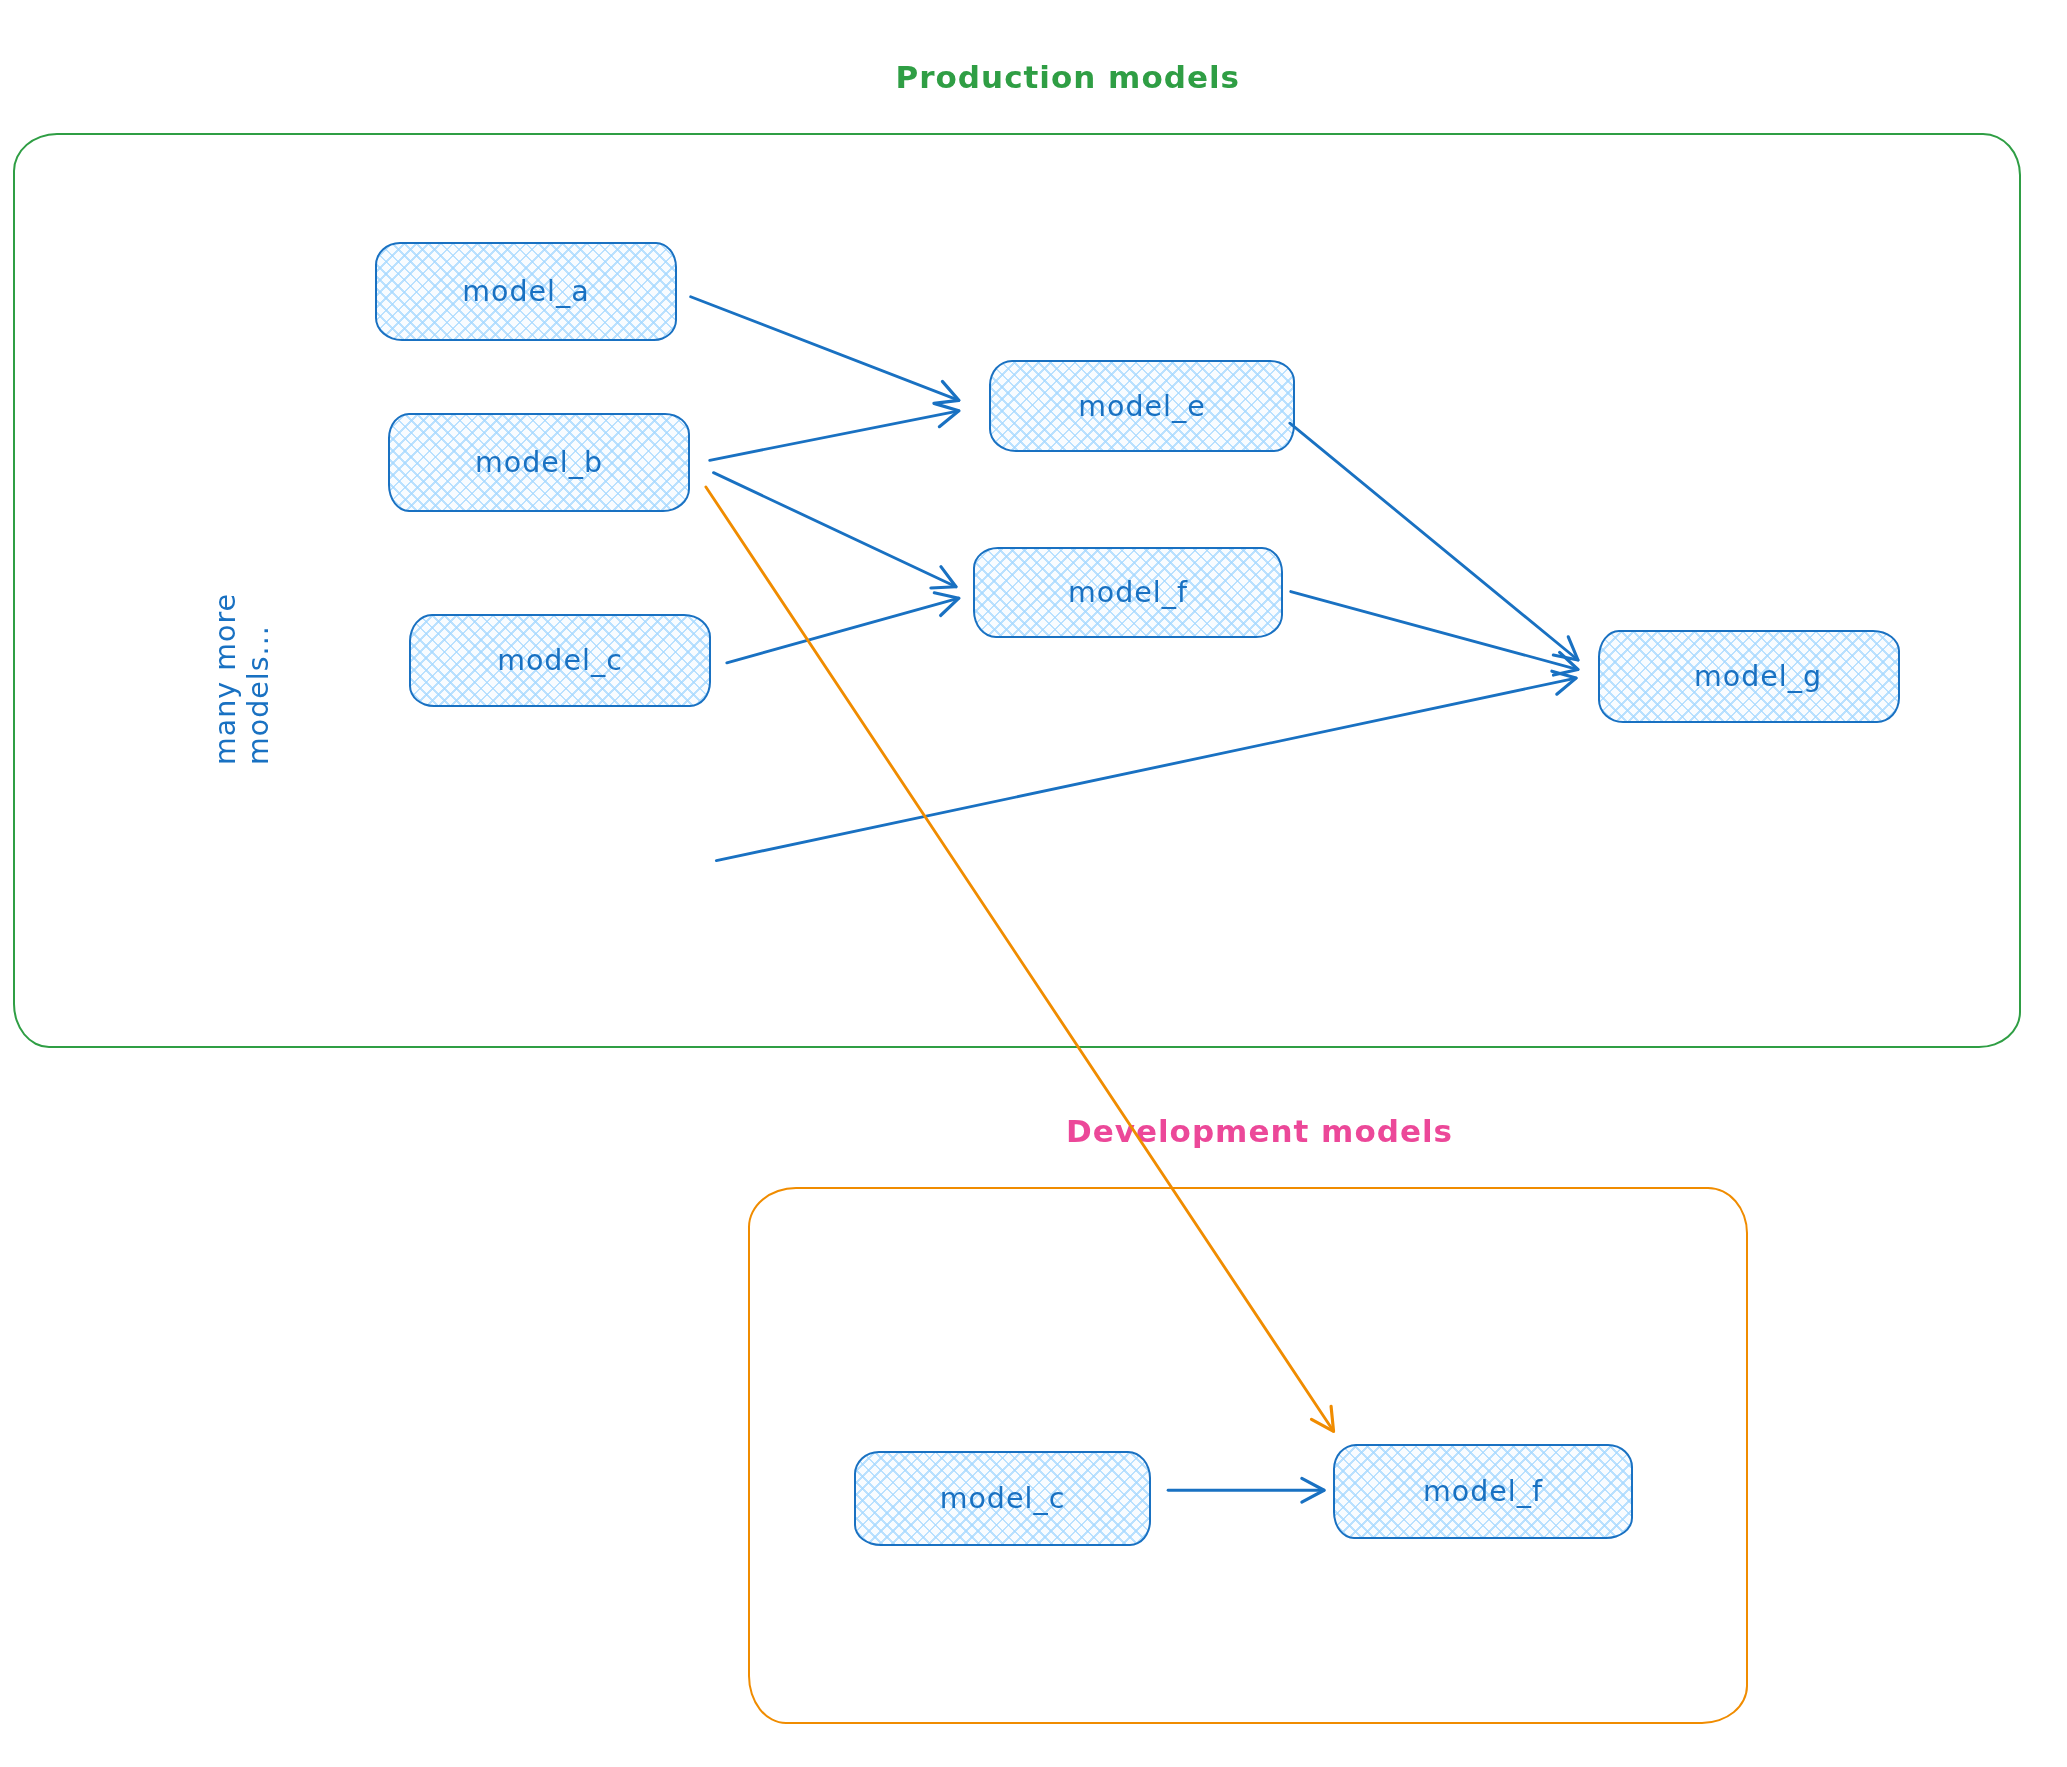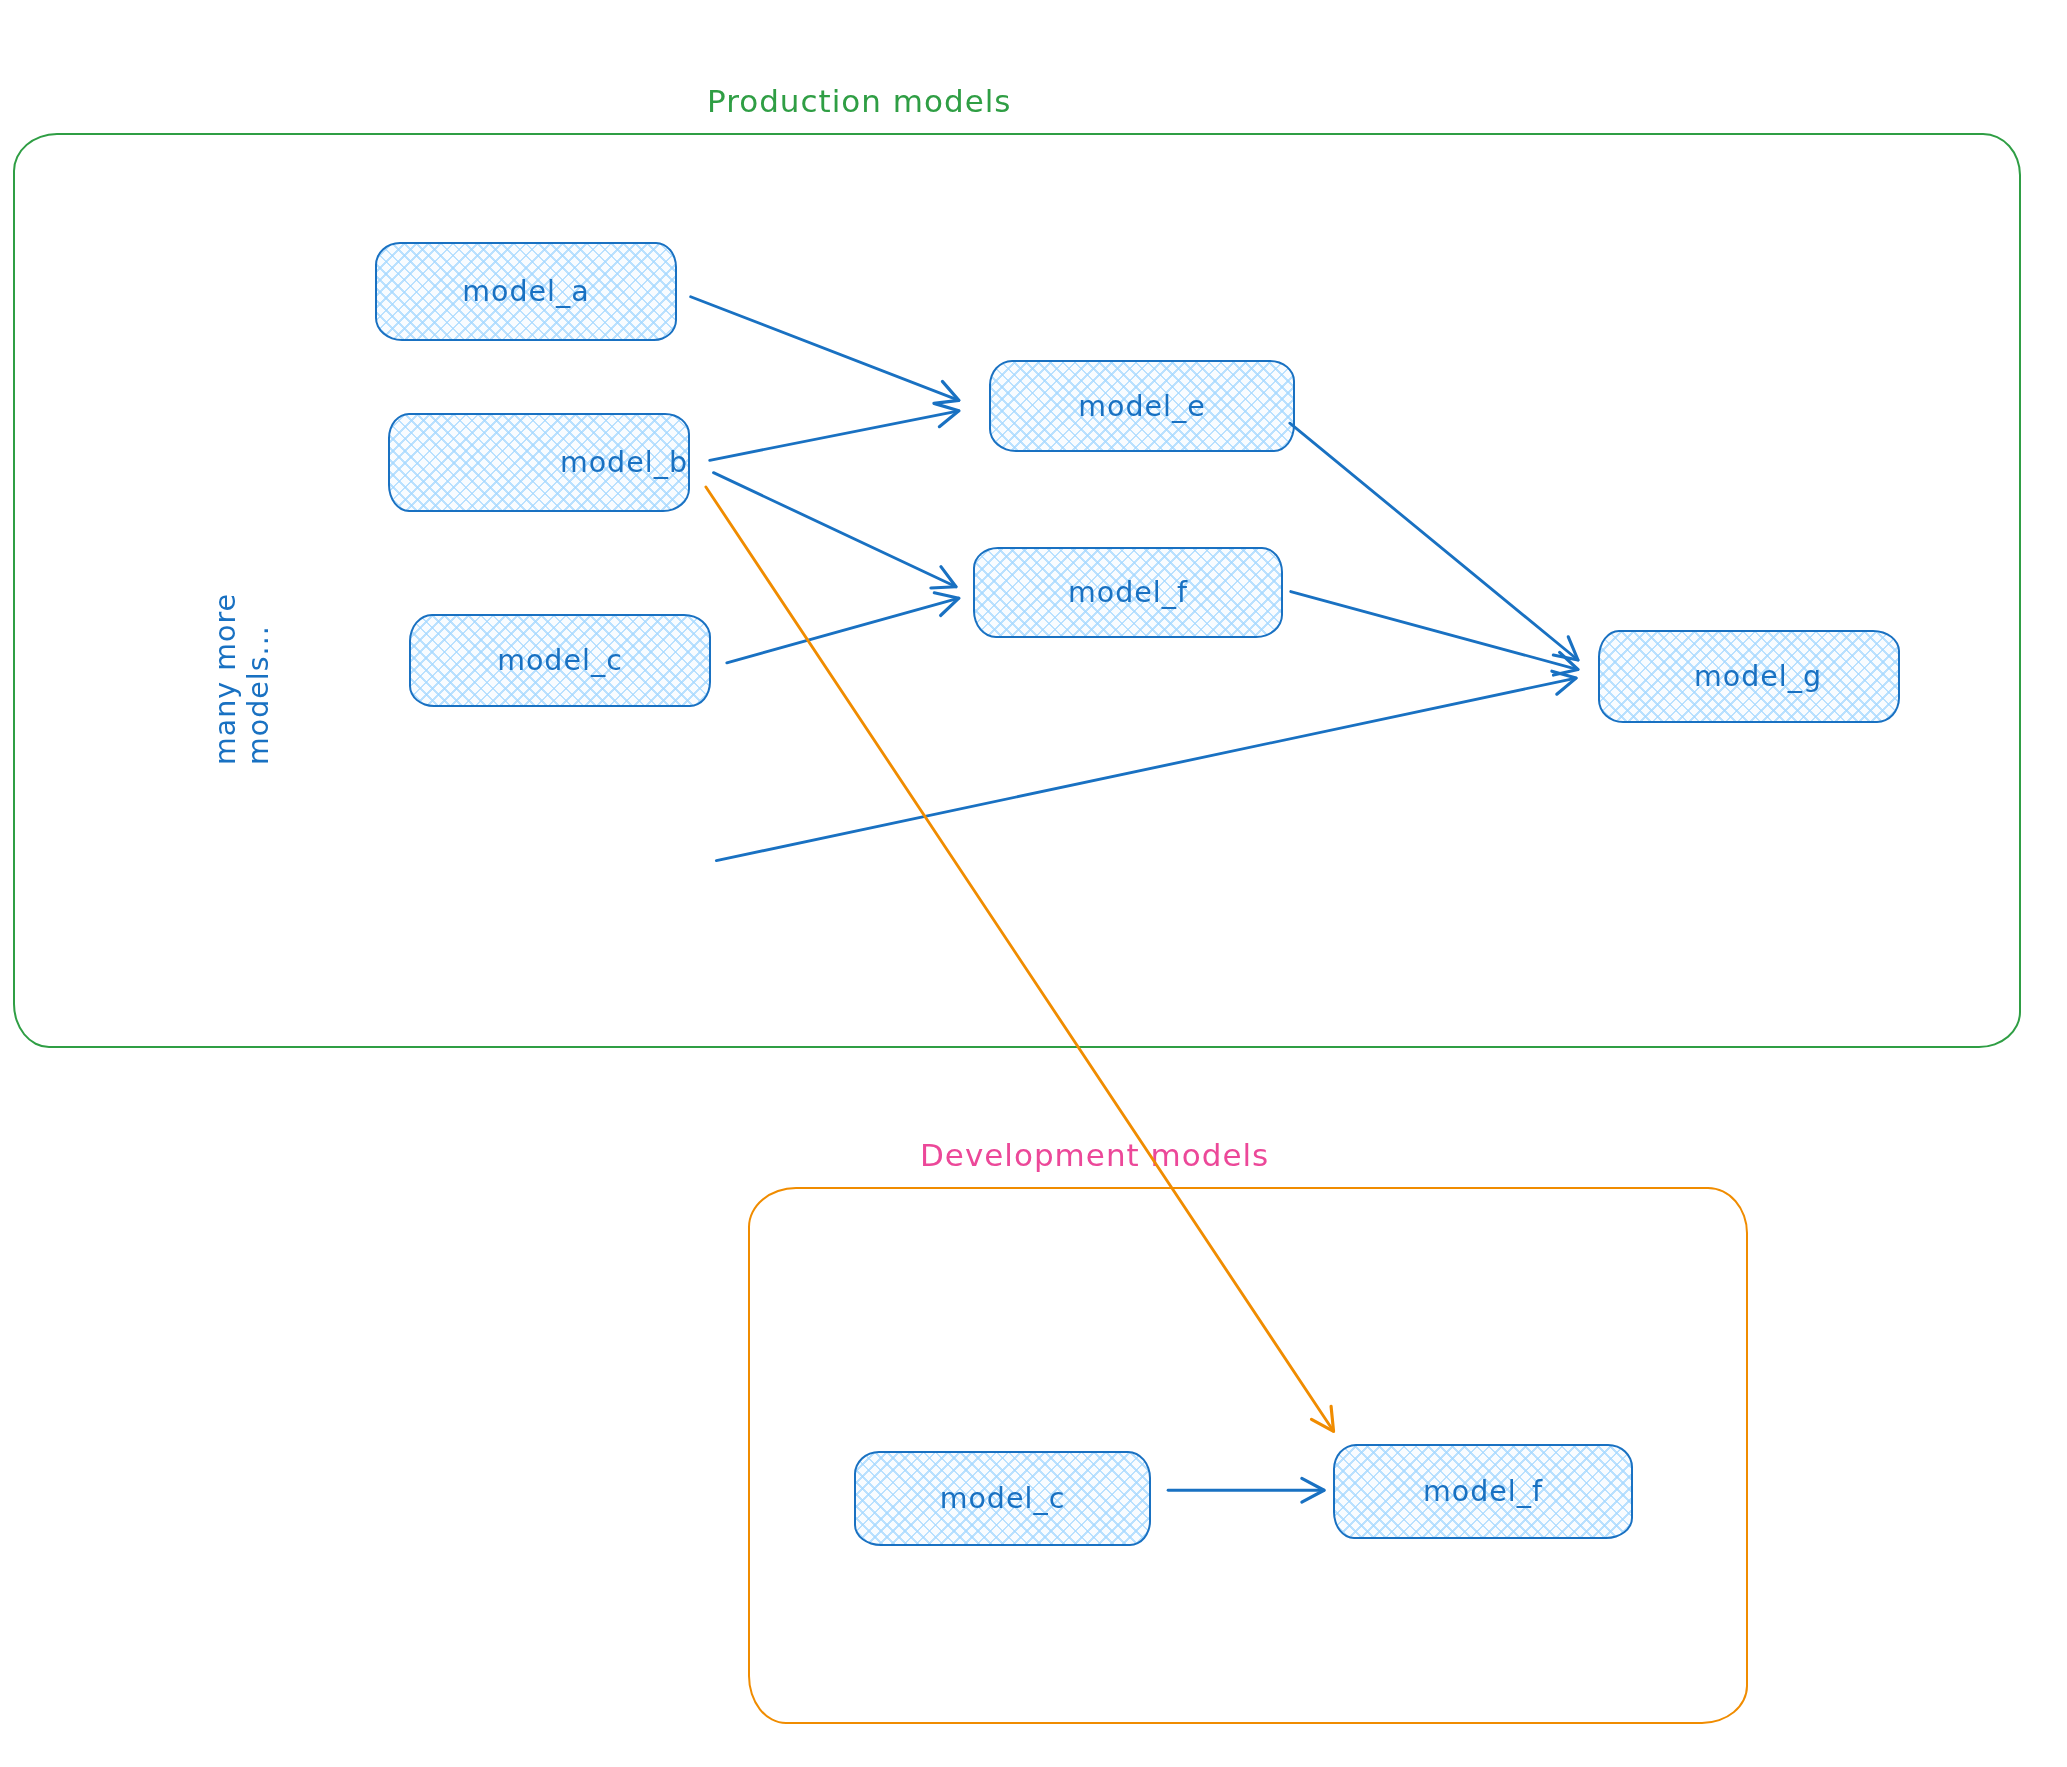--- a/index.html
+++ b/index.html
@@ -34,25 +34,24 @@
     left: 748px; top: 1187px;
     width: 1000px; height: 537px;
     border-color: #f08c00;
     border-radius: 48px 40px 46px 38px / 40px 46px 38px 48px;
   }
 
   
   .section-title {
     position: absolute;
     width: 533px;
-    text-align: left;
+    text-align: right;
     font-size: 31px;
     letter-spacing: 1px;
-    font-weight: normal;
-    margin-top: 24px;
+    font-weight: bold;
   }
   .section-title.production { left: 707px; top: 59px;  color: #2f9e44; }
   .section-title.development { left: 920px; top: 1113px; color: #ec4899; }
 
   
   .node {
     position: absolute;
     box-sizing: border-box;
     border: 2.9px solid #1971c2;
     display: flex;
@@ -63,21 +62,21 @@
     letter-spacing: 1px;
     background-color: #f9fcff;
     background-image:
       repeating-linear-gradient(45deg,  rgba(165,216,255,0.75) 0px, rgba(165,216,255,0.75) 1.9px, transparent 1.9px, transparent 8.6px),
       repeating-linear-gradient(-45deg, rgba(165,216,255,0.75) 0px, rgba(165,216,255,0.75) 1.9px, transparent 1.9px, transparent 8.6px);
     z-index: 2;
   }
   .node span { pointer-events: none; }
 
   .node.model-a { left: 375px;  top: 242px;  width: 302px; height: 99px; border-radius: 25px 21px 23px 27px / 23px 25px 21px 23px; }
-  .node.model-b { left: 388px;  top: 413px;  width: 302px; height: 99px; border-radius: 21px 25px 27px 21px / 25px 21px 23px 27px; justify-content: flex-end; }
+  .node.model-b { left: 388px;  top: 413px;  width: 302px; height: 99px; border-radius: 21px 25px 27px 21px / 25px 21px 23px 27px; }
   .node.model-c { left: 409px;  top: 614px;  width: 302px; height: 93px;  border-radius: 23px 27px 21px 25px / 27px 23px 25px 21px; }
   .node.model-d { left: 397px;  top: 806px;  width: 307px; height: 96px; border-radius: 27px 21px 25px 23px / 21px 27px 23px 25px; }
   .node.model-e { left: 975px; top: 360px;  width: 306px; height: 92px;  border-radius: 23px 25px 21px 27px / 25px 21px 27px 23px; margin-left: 14px; }
   .node.model-f { left: 973px; top: 547px;  width: 310px; height: 91px;  border-radius: 25px 21px 27px 23px / 21px 25px 23px 27px; }
   .node.model-g { left: 1598px; top: 630px;  width: 302px; height: 93px;  border-radius: 21px 27px 23px 25px / 27px 21px 25px 23px; padding-left: 18px; }
   .node.dev-model-c { left: 854px;  top: 1451px; width: 297px; height: 95px; border-radius: 25px 23px 21px 27px / 23px 27px 25px 21px; }
   .node.dev-model-f { left: 1333px; top: 1444px; width: 300px; height: 95px; border-radius: 23px 25px 27px 21px / 25px 23px 21px 27px; }
 
   
   .side-note {

